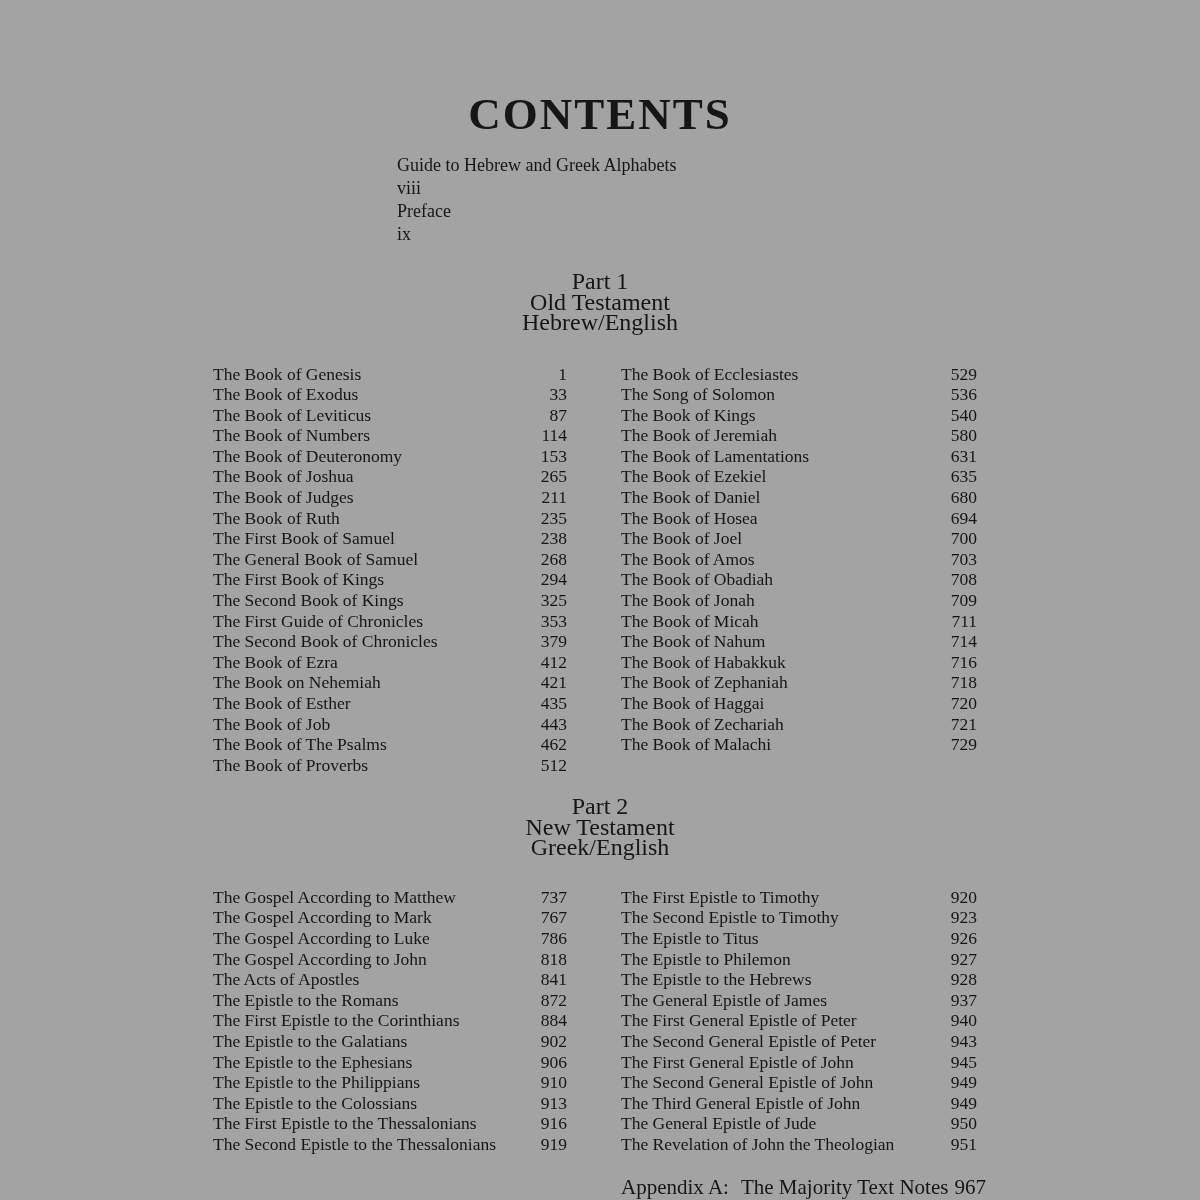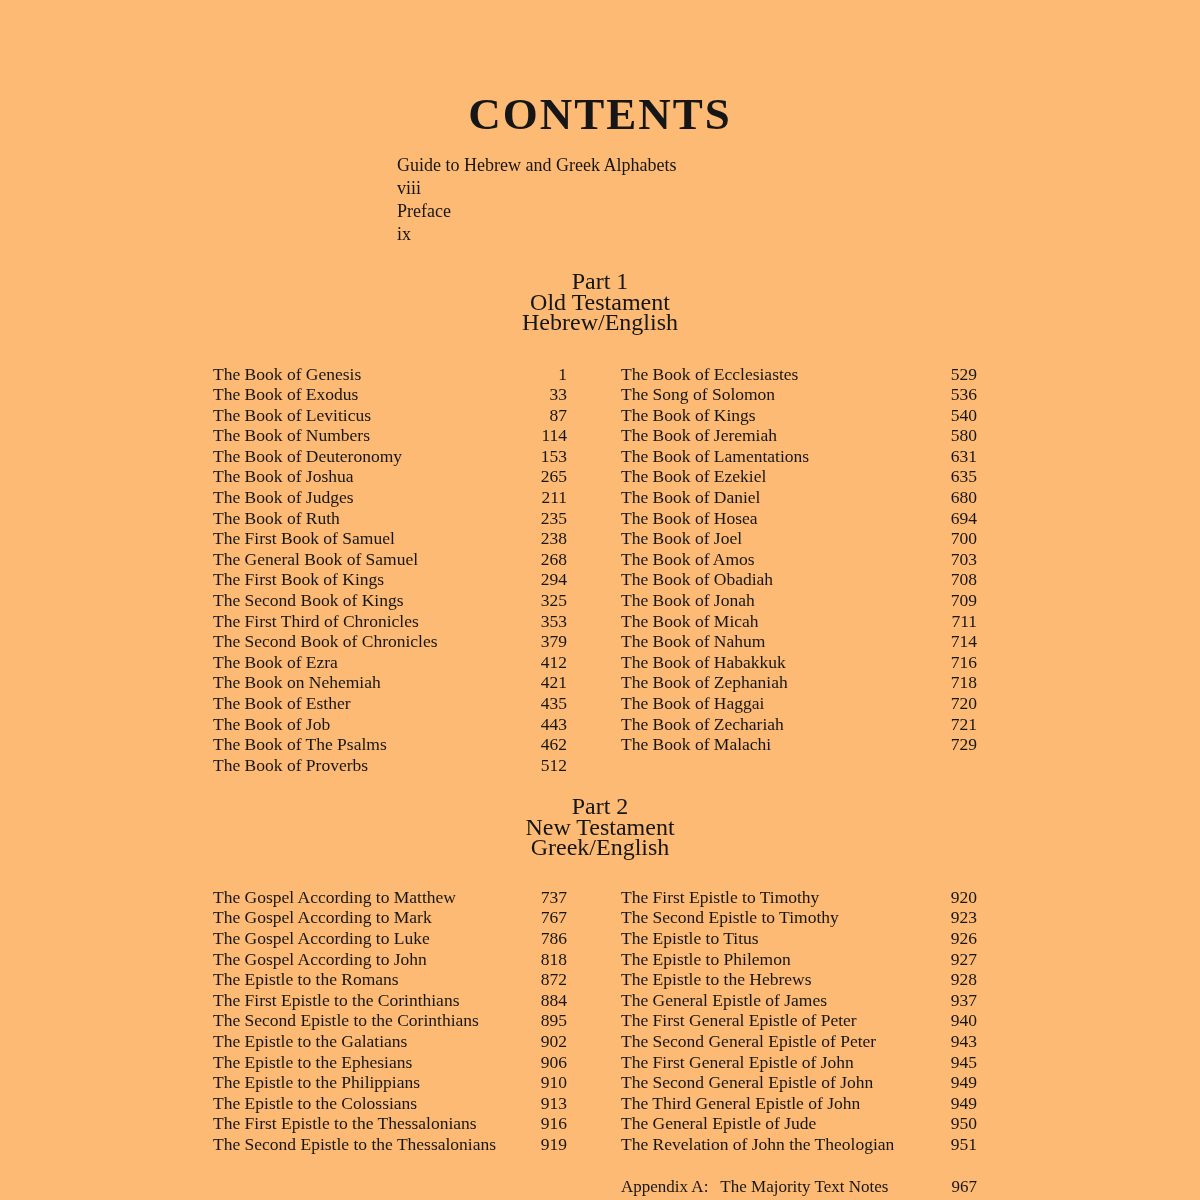--- a/index.html
+++ b/index.html
@@ -1,20 +1,20 @@
 <!DOCTYPE html>
 <html><head>
 <meta charset="utf-8">
 <style>
   html,body { margin:0; padding:0; background:#e8e8e8; }
   .page {
     position:relative;
     width:1200px; height:1200px;
     margin:0 auto;
-    background:#fdba74;
+    background:#a3a3a3;
     color:#161616;
     font-family:"Liberation Serif","DejaVu Serif",serif;
     overflow:hidden;
     box-sizing:border-box;
   }
   .title {
     margin:0;
     padding-top:92px;
     text-align:center;
     font-size:45px;
@@ -51,21 +51,21 @@
     justify-content:space-between;
     font-size:17.5px;
     line-height:20.6px;
     white-space:nowrap;
   }
   .toc-title { flex:1 1 auto; overflow:hidden; }
   .toc-page { text-align:right; padding-left:8px; }
   .appendices { margin-top:22px; }
   .appendix-row {
     display:flex;
-    font-size:17px;
+    font-size:21px;
     line-height:20.6px;
     white-space:nowrap;
   }
   .appendix-label { flex:0 0 auto; }
   .appendix-title { flex:1 1 auto; padding-left:12px; }
   .appendix-page { padding-left:6px; }
 </style>
 </head>
 <body>
 
@@ -149,21 +149,21 @@
           <span class="toc-title">The First Book of Kings</span>
           <span class="toc-page">294</span>
         </div>
 
         <div class="toc-row">
           <span class="toc-title">The Second Book of Kings</span>
           <span class="toc-page">325</span>
         </div>
 
         <div class="toc-row">
-          <span class="toc-title">The First Third of Chronicles</span>
+          <span class="toc-title">The First Guide of Chronicles</span>
           <span class="toc-page">353</span>
         </div>
 
         <div class="toc-row">
           <span class="toc-title">The Second Book of Chronicles</span>
           <span class="toc-page">379</span>
         </div>
 
         <div class="toc-row">
           <span class="toc-title">The Book of Ezra</span>
@@ -317,35 +317,35 @@
         <div class="toc-row">
           <span class="toc-title">The Gospel According to Luke</span>
           <span class="toc-page">786</span>
         </div>
 
         <div class="toc-row">
           <span class="toc-title">The Gospel According to John</span>
           <span class="toc-page">818</span>
         </div>
 
+        <div class="toc-row">
+          <span class="toc-title">The Acts of Apostles</span>
+          <span class="toc-page">841</span>
+        </div>
 
         <div class="toc-row">
           <span class="toc-title">The Epistle to the Romans</span>
           <span class="toc-page">872</span>
         </div>
 
         <div class="toc-row">
           <span class="toc-title">The First Epistle to the Corinthians</span>
           <span class="toc-page">884</span>
         </div>
 
-        <div class="toc-row">
-          <span class="toc-title">The Second Epistle to the Corinthians</span>
-          <span class="toc-page">895</span>
-        </div>
 
         <div class="toc-row">
           <span class="toc-title">The Epistle to the Galatians</span>
           <span class="toc-page">902</span>
         </div>
 
         <div class="toc-row">
           <span class="toc-title">The Epistle to the Ephesians</span>
           <span class="toc-page">906</span>
         </div>

